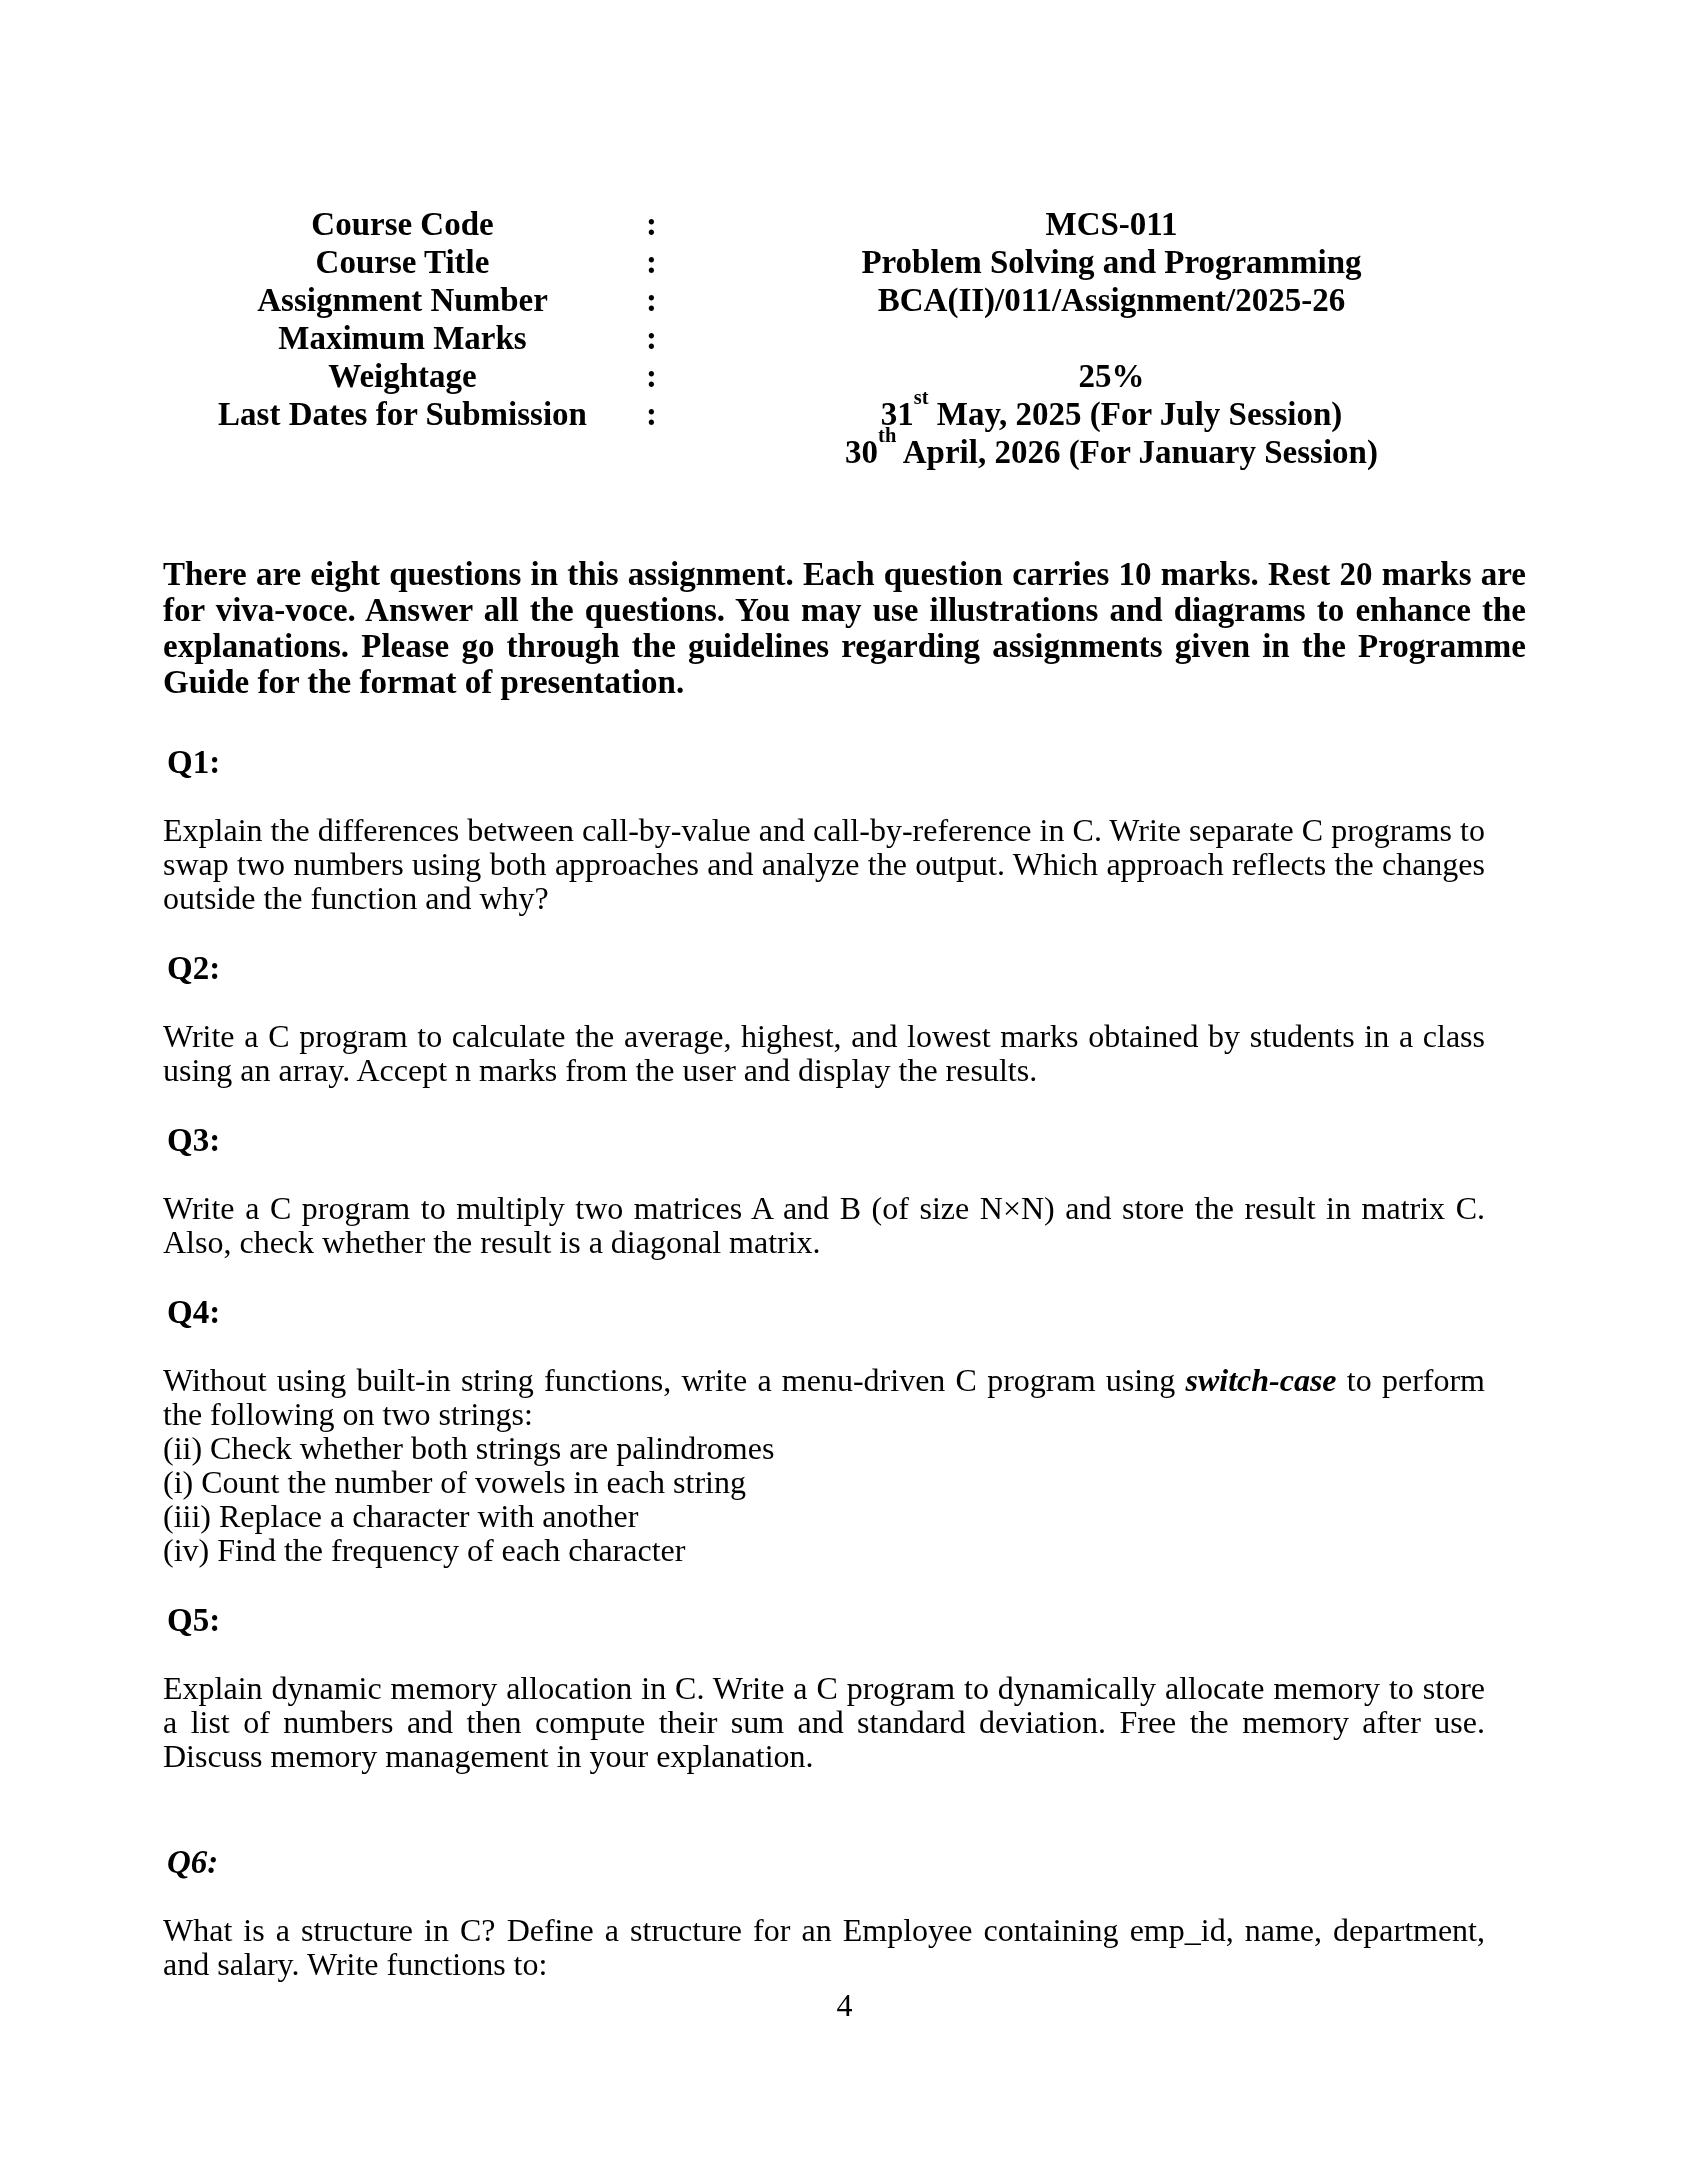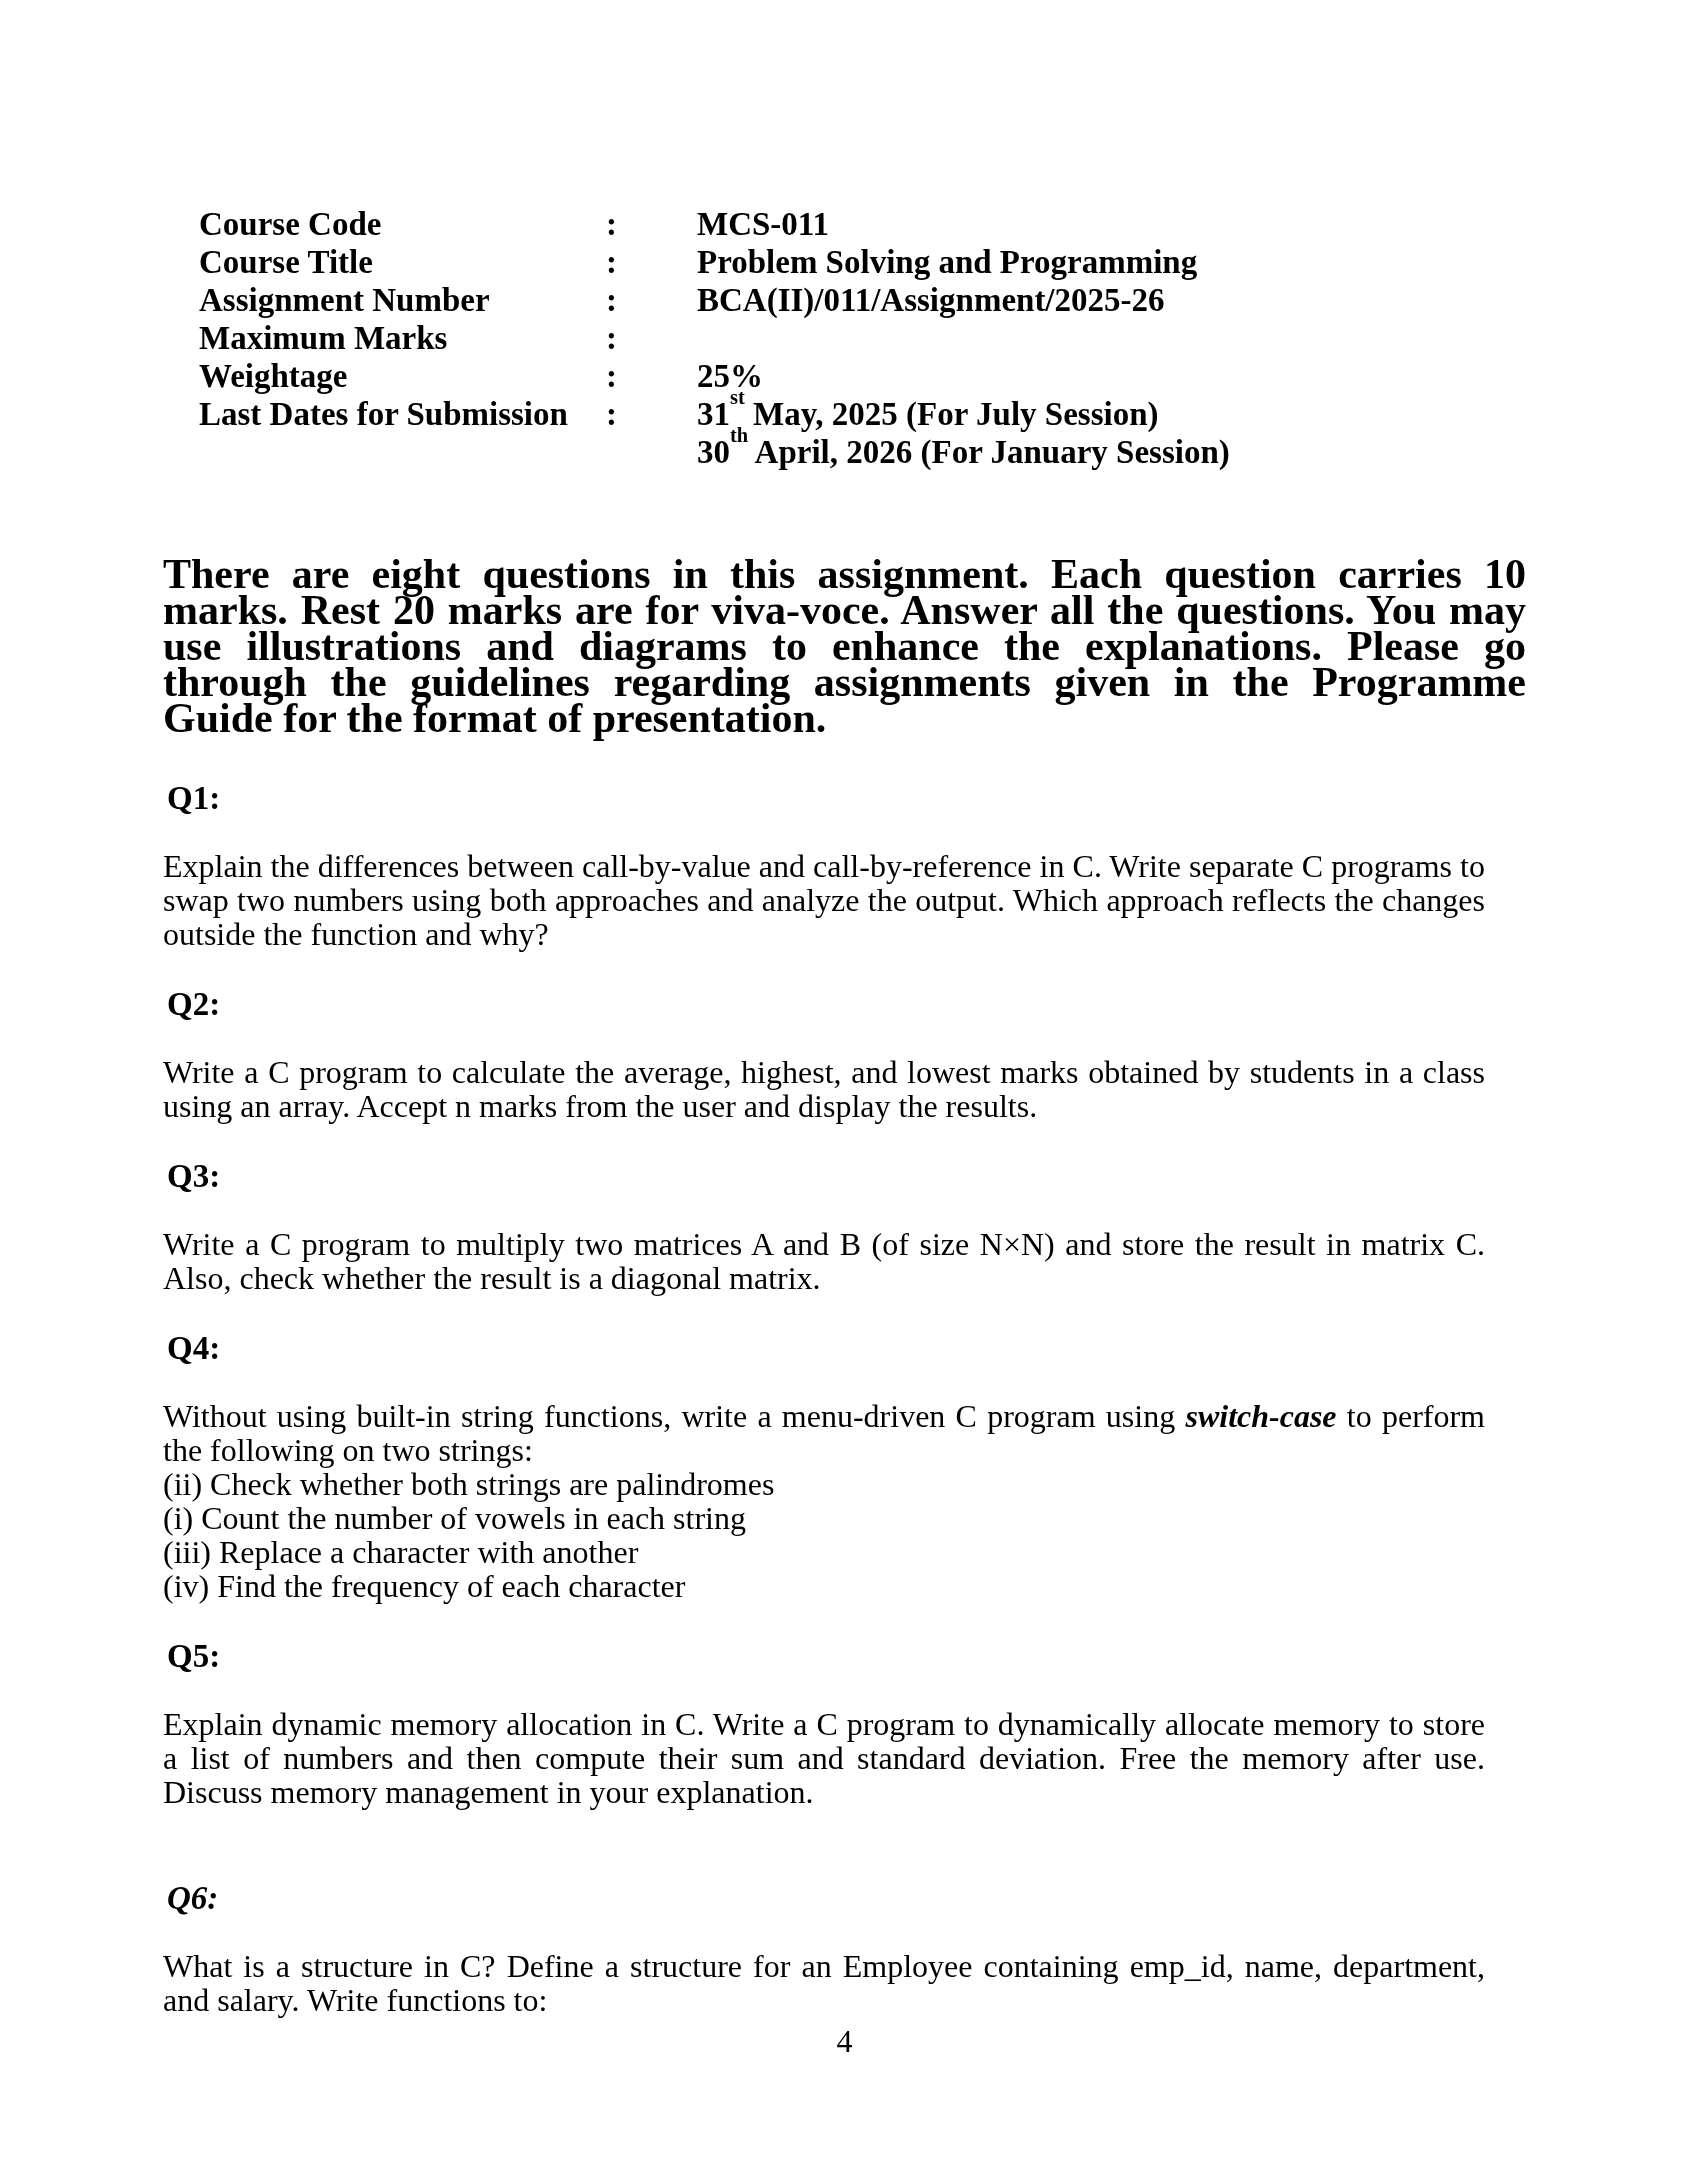--- a/index.html
+++ b/index.html
@@ -15,36 +15,36 @@
     overflow: hidden;
   }
 
   
   .hdr {
     margin-left: 36px;
     font-weight: bold;
     font-size: 33px;
     line-height: 38px;
   }
-  .hdr-row { display: flex; }
+  .hdr-row { display: flex; text-align: center; }
   .hdr-label { flex: 0 0 407px; width: 407px; }
   .hdr-sep   { flex: 0 0 91px; width: 91px; }
   .hdr-value { flex: 1 1 auto; }
   sup.ord {
     font-size: 0.62em;
     position: relative;
     top: -0.42em;
     line-height: 0;
   }
 
   
   .instructions {
     margin: 85px 0 0 0;
     font-weight: bold;
-    font-size: 42px;
+    font-size: 33px;
     line-height: 36px;
     text-align: justify;
   }
 
   
   .q-heading {
     margin: 36px 0 0 4px;
     font-weight: bold;
     font-size: 33px;
     line-height: 34px;

